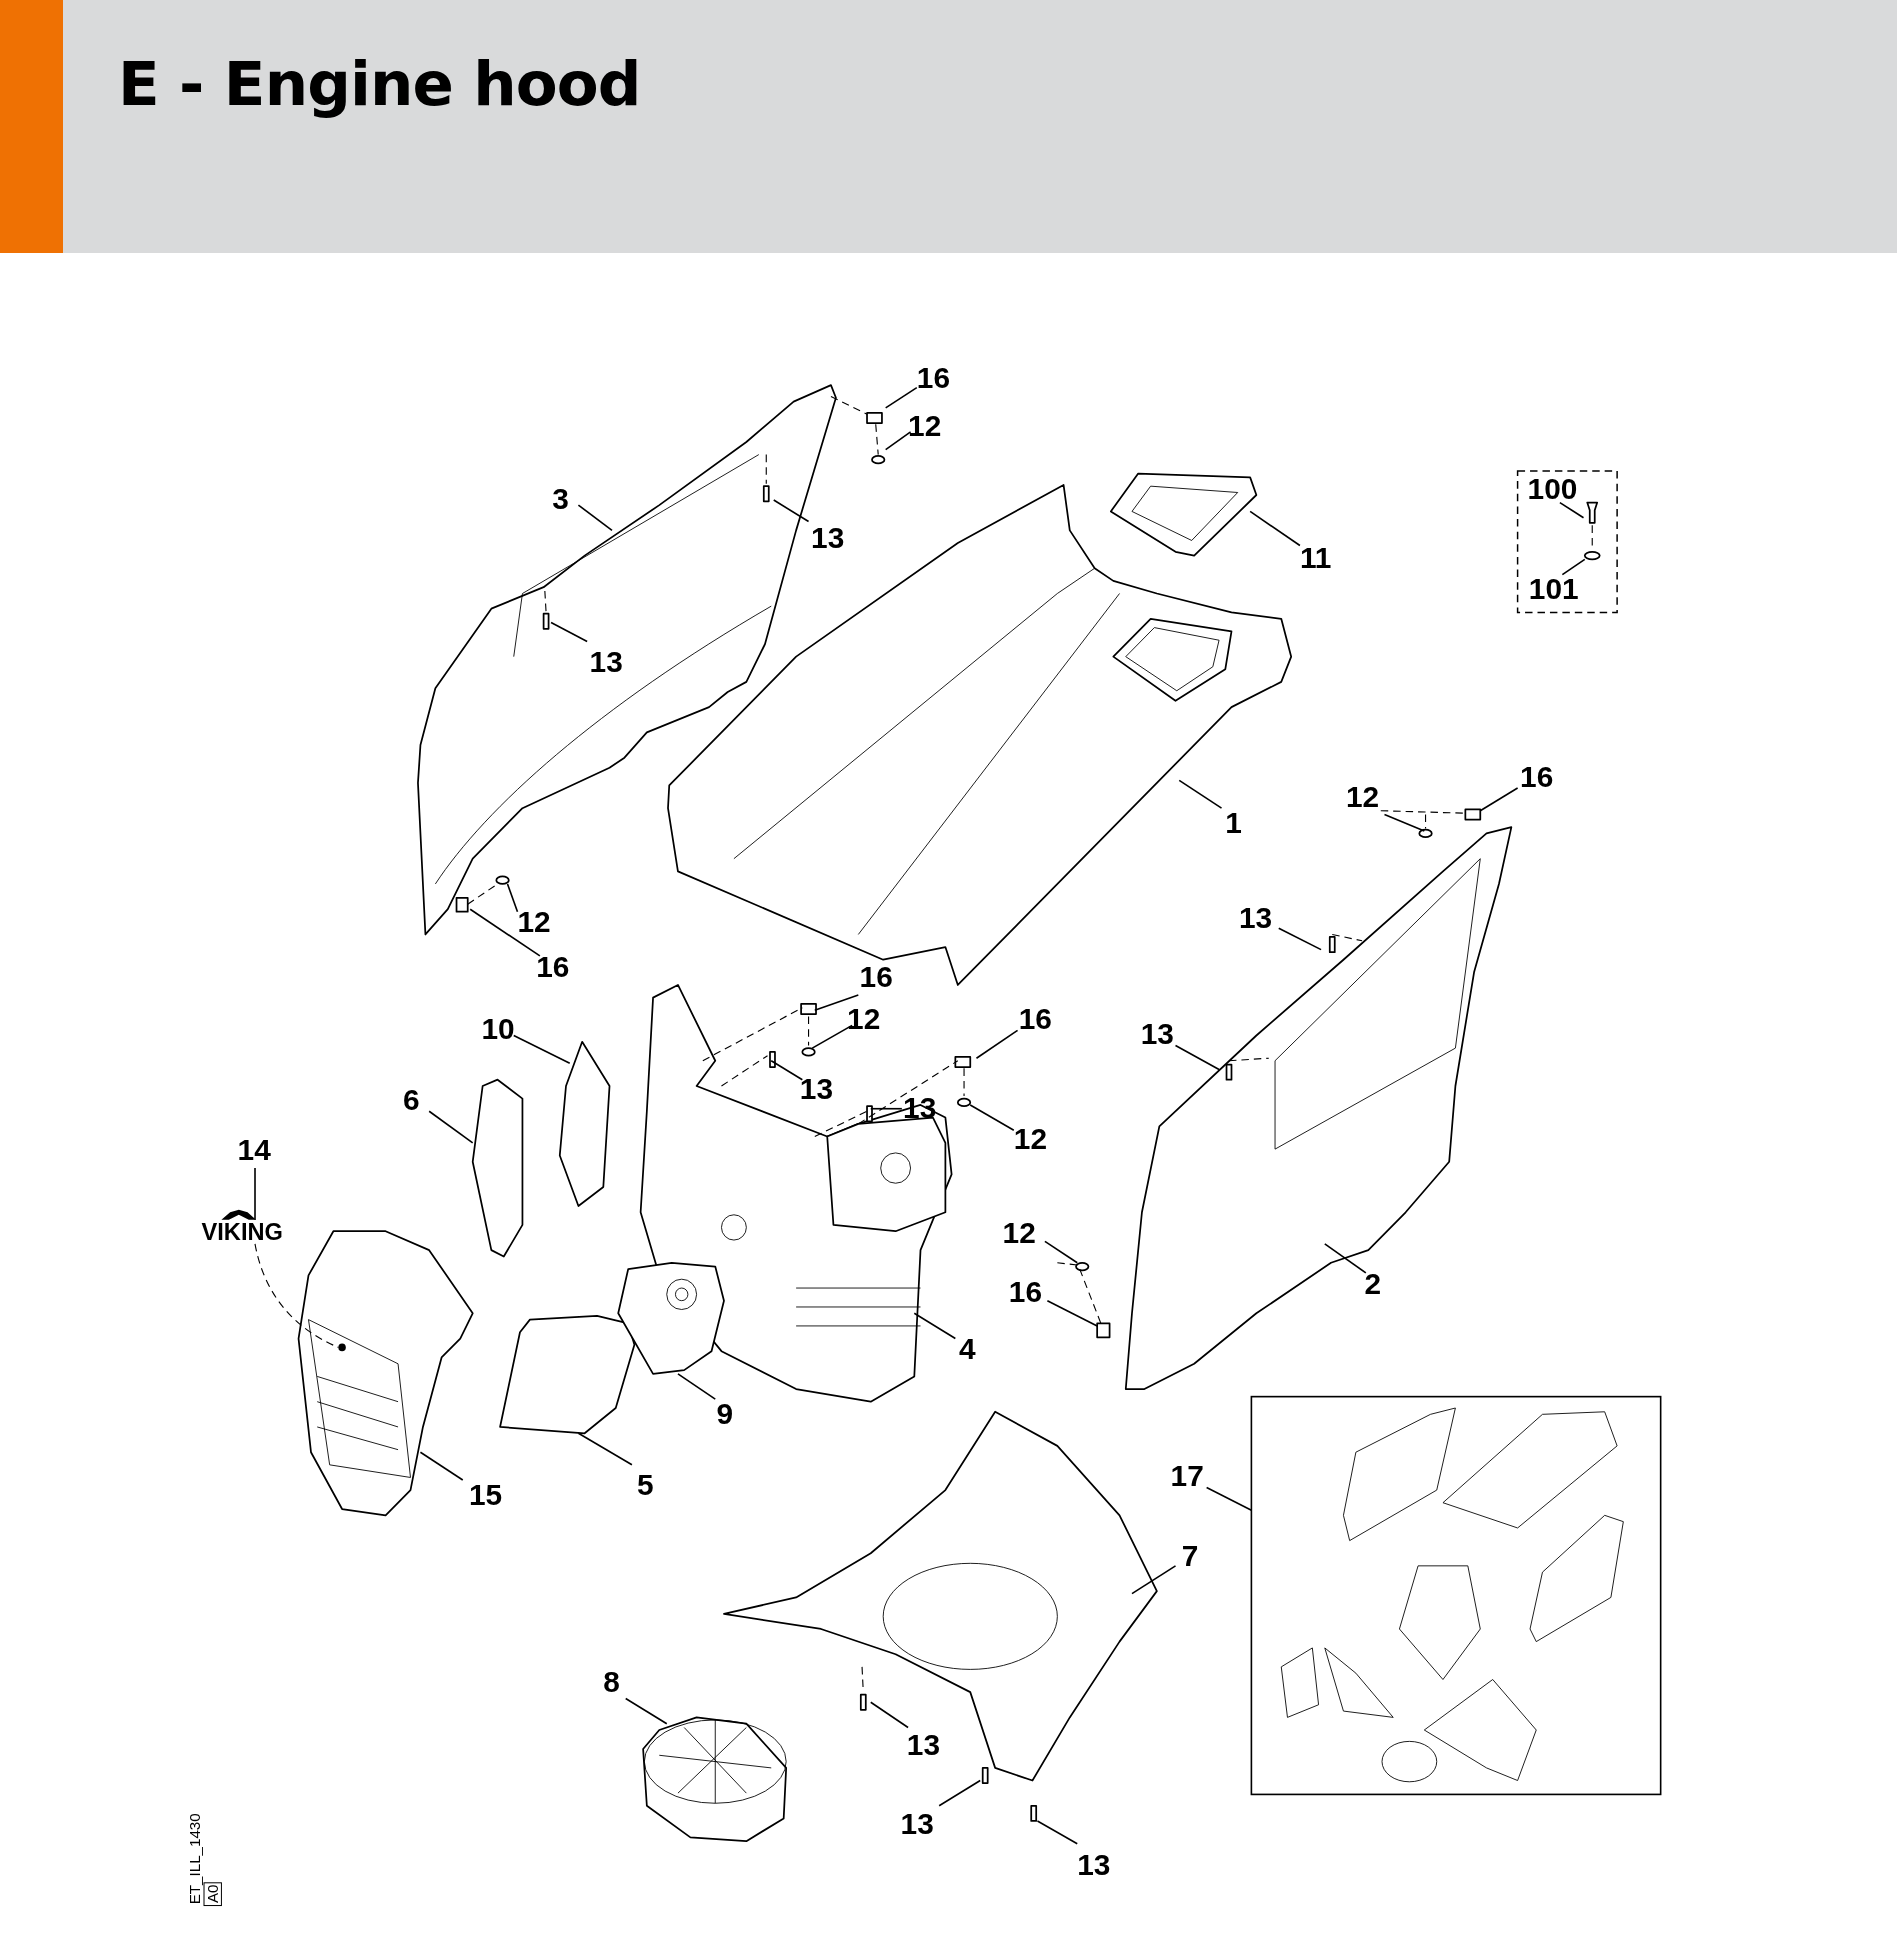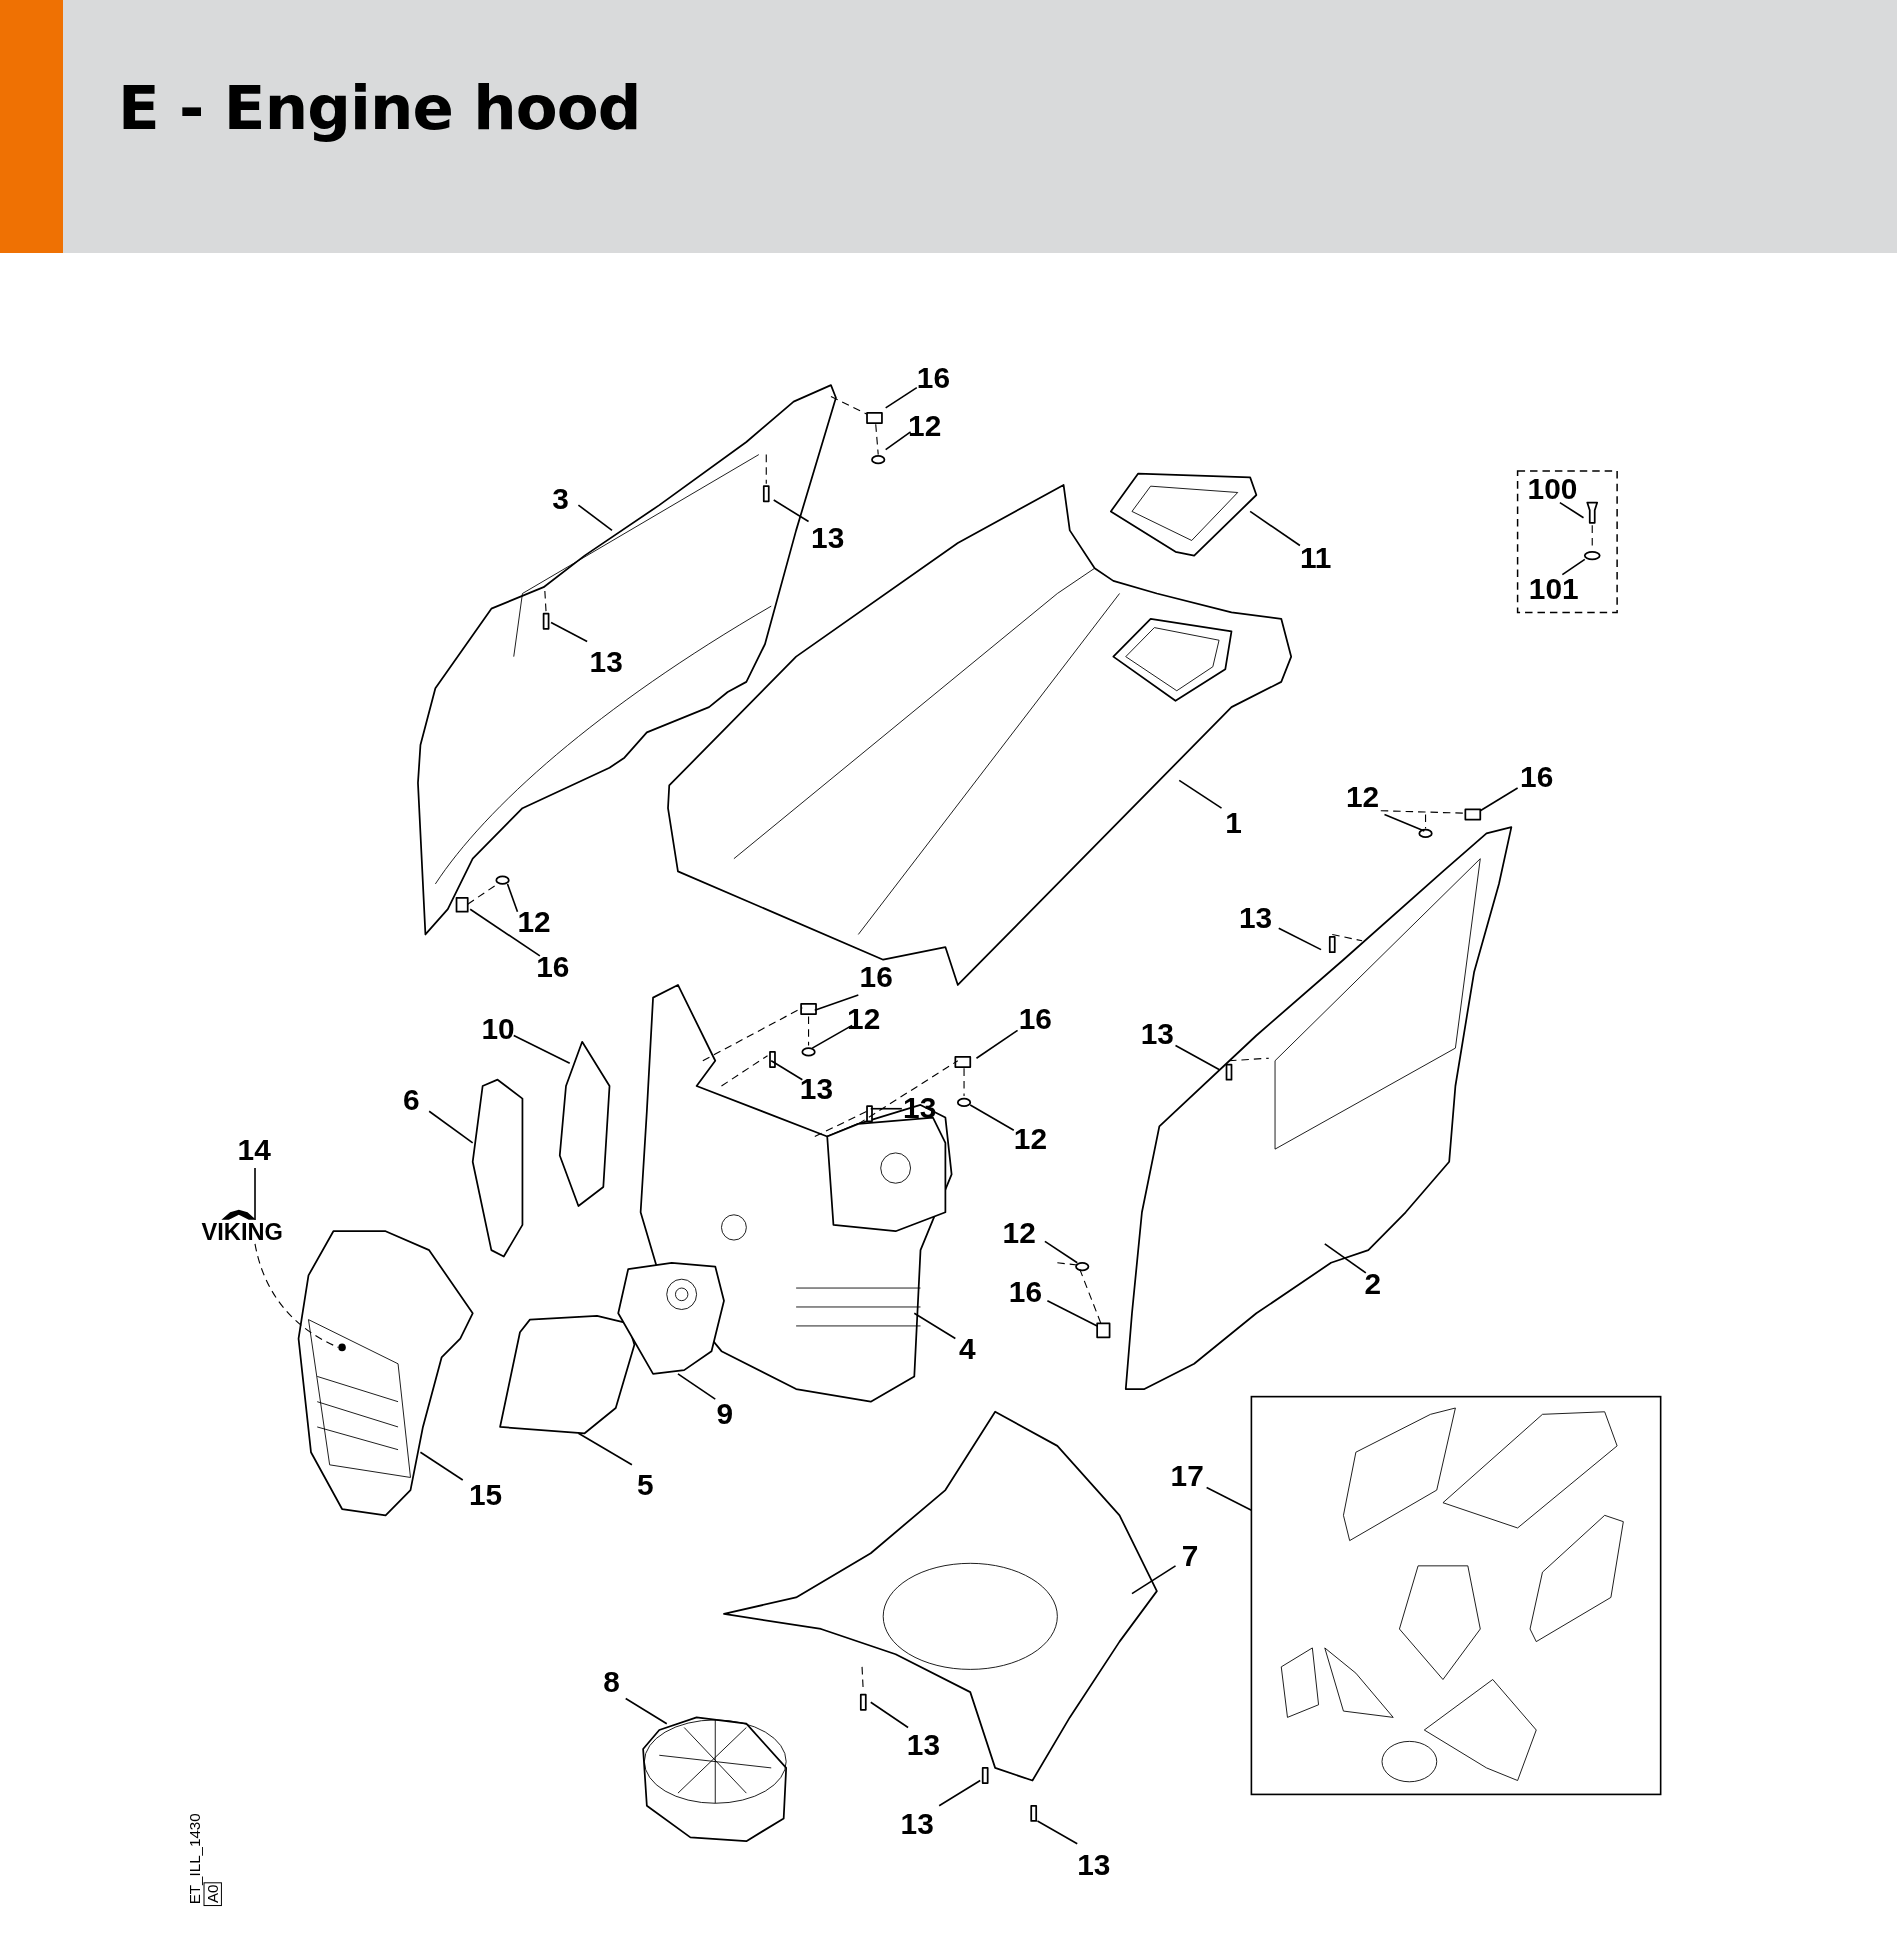--- a/index.html
+++ b/index.html
@@ -1,19 +1,19 @@
 <!DOCTYPE html>
 <html style="font-size:14.7px"><head>
 <meta charset="utf-8">
 <style>
   html,body{margin:0;padding:0;background:#ffffff;}
   body{width:1897px;height:1951px;position:relative;overflow:hidden;font-family:"Liberation Sans",sans-serif;}
   .header{position:absolute;left:0;top:0;width:1897px;height:253px;background:#d9dadb;}
   .accent{position:absolute;left:0;top:0;width:63px;height:253px;background:#ef7103;}
-  .title{position:absolute;left:118px;top:48px;font-family:"DejaVu Sans",sans-serif;font-weight:bold;font-size:61px;color:#000;letter-spacing:-0.9px;margin-top:24px;}
+  .title{position:absolute;left:118px;top:48px;font-family:"DejaVu Sans",sans-serif;font-weight:bold;font-size:61px;color:#000;letter-spacing:-0.9px;}
   .diagram{position:absolute;left:0;top:0;width:1897px;height:1951px;}
   .callout{font-family:"Liberation Sans",sans-serif;font-weight:bold;font-size:24px;fill:#000;}
   .ref{font-family:"Liberation Sans",sans-serif;font-size:12px;fill:#000;}
   .part{fill:#fff;stroke:#000;stroke-width:1.4;stroke-linejoin:round;}
   .thin{fill:none;stroke:#000;stroke-width:0.7;}
   .lead{stroke:#000;stroke-width:1.3;fill:none;}
   .dash{stroke:#000;stroke-width:0.9;fill:none;stroke-dasharray:6 4;}
 </style>
 </head>
 <body>

